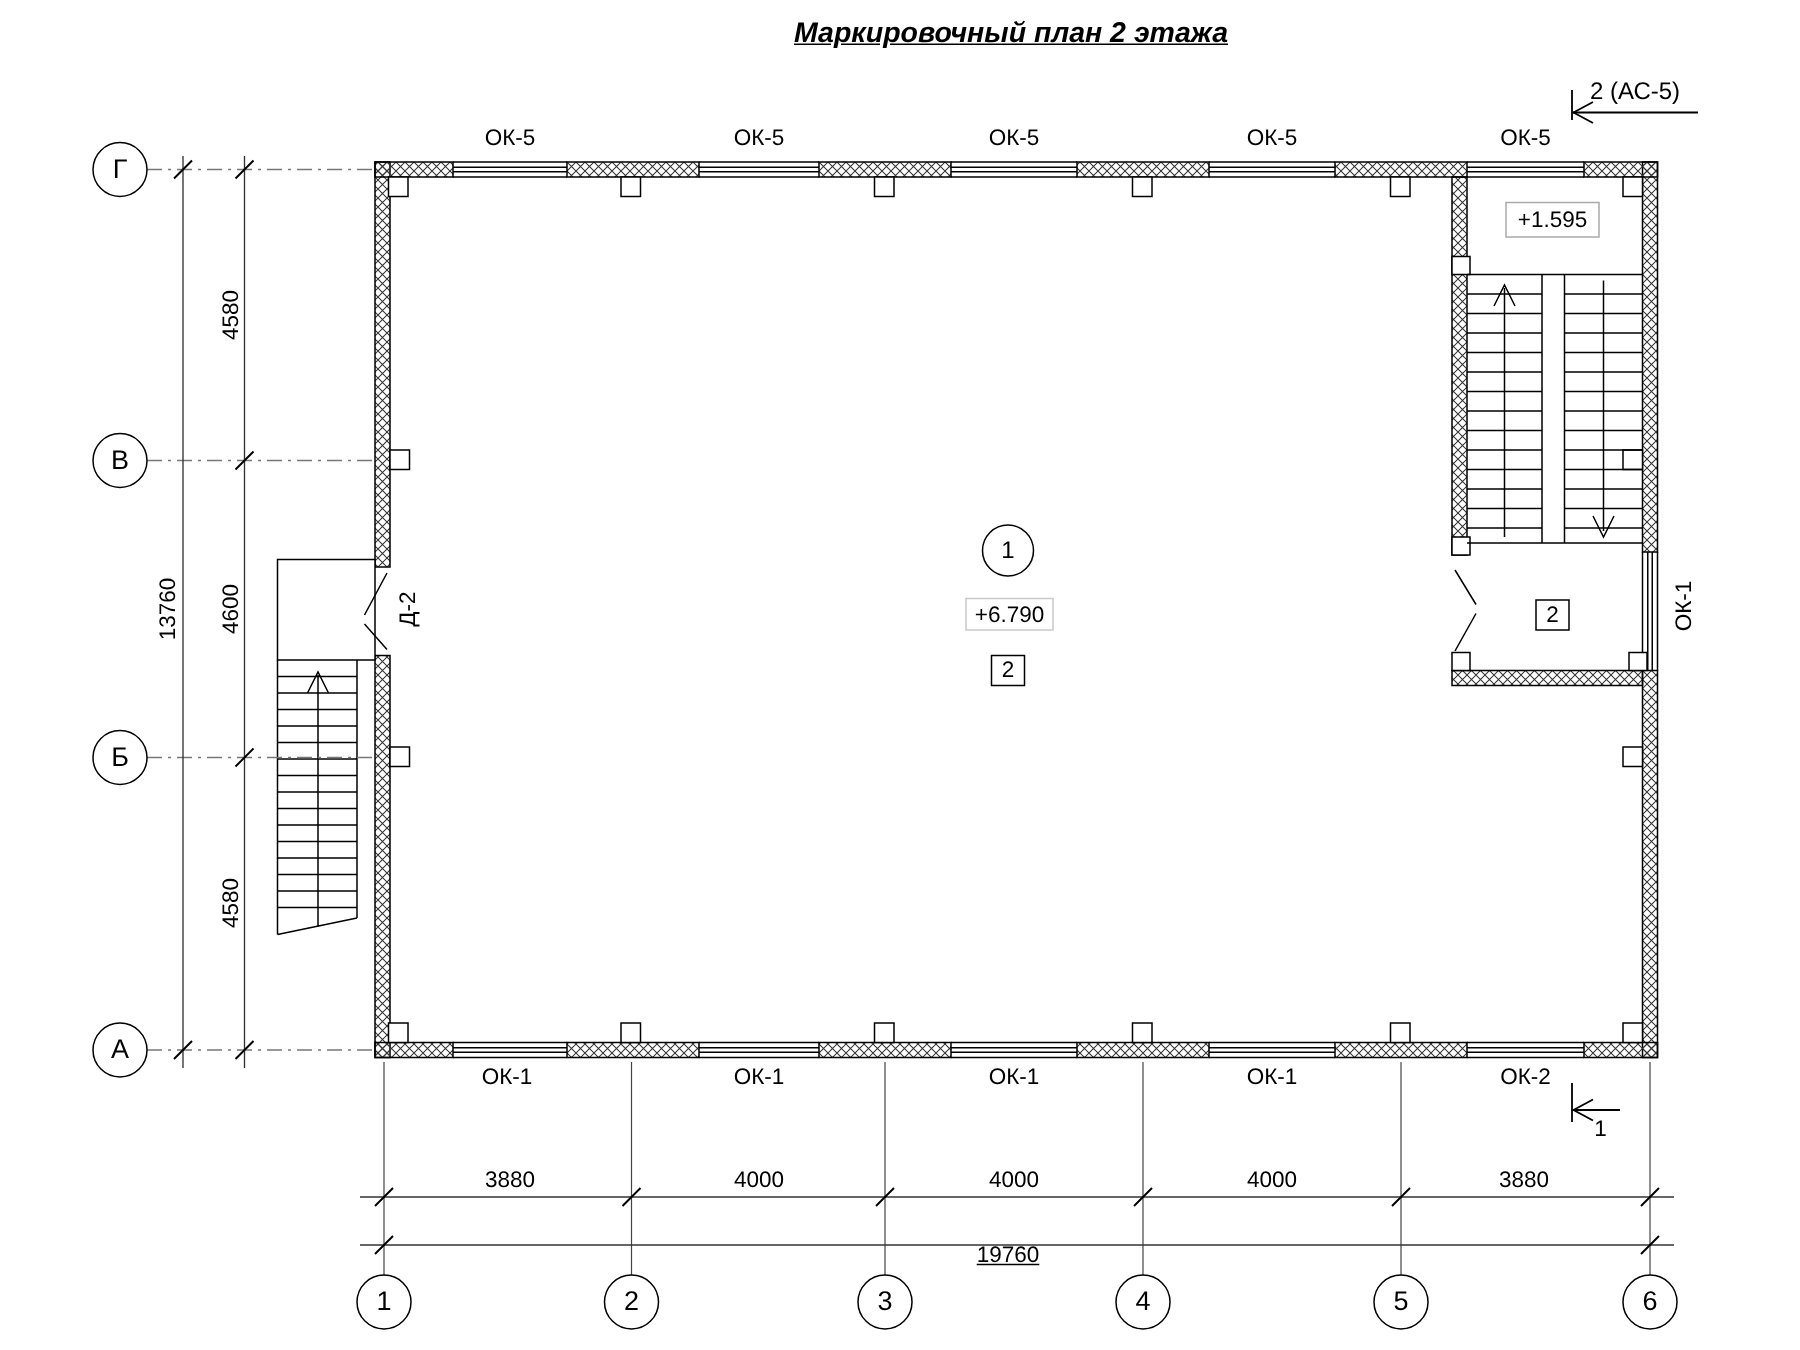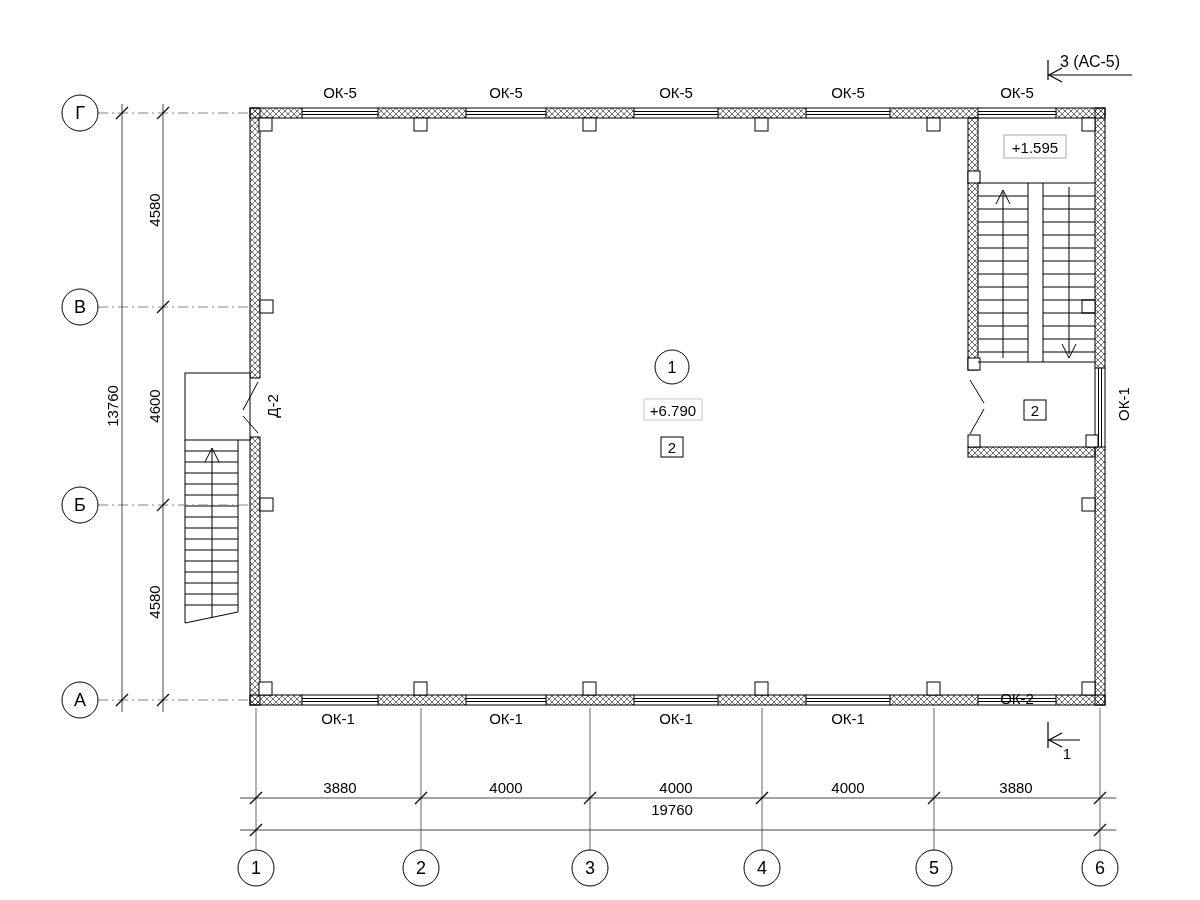--- a/index.html
+++ b/index.html
@@ -212,50 +212,51 @@
       <path d="M1048,60 V80 M1048,75 H1132"></path>
       <path d="M1062,68 L1049,75 L1062,82"></path>
     </g>
     <g>
       <path d="M1048,722 V748 M1048,740 H1080"></path>
       <path d="M1062,733 L1049,740 L1062,747"></path>
     </g>
   </g>
 </svg>
 
-
-<div class="lbl f16" style="left:1090px;top:62px;">3 (АС-5)</div>
+<div id="title">Маркировочный план 2 этажа</div>
+
+<div class="lbl f16" style="left:1090px;top:62px;">2 (АС-5)</div>
 <div class="lbl f15" style="left:1067px;top:753px;">1</div>
 
 <div class="lbl f15" style="left:340px;top:92px;">ОК-5</div>
 <div class="lbl f15" style="left:506px;top:92px;">ОК-5</div>
 <div class="lbl f15" style="left:676px;top:92px;">ОК-5</div>
 <div class="lbl f15" style="left:848px;top:92px;">ОК-5</div>
 <div class="lbl f15" style="left:1017px;top:92px;">ОК-5</div>
 
 <div class="lbl f15" style="left:338px;top:718px;">ОК-1</div>
 <div class="lbl f15" style="left:506px;top:718px;">ОК-1</div>
 <div class="lbl f15" style="left:676px;top:718px;">ОК-1</div>
 <div class="lbl f15" style="left:848px;top:718px;">ОК-1</div>
-<div class="lbl f15" style="left:1017px;top:698px;">ОК-2</div>
+<div class="lbl f15" style="left:1017px;top:718px;">ОК-2</div>
 
 <div class="lbl rot f15" style="left:1123px;top:404px;">ОК-1</div>
 <div class="lbl rot f15" style="left:272px;top:406px;">Д-2</div>
 
 <div class="lbl rot f15" style="left:154px;top:210px;">4580</div>
 <div class="lbl rot f15" style="left:154px;top:406px;">4600</div>
 <div class="lbl rot f15" style="left:154px;top:602px;">4580</div>
 <div class="lbl rot f15" style="left:112px;top:406px;">13760</div>
 
 <div class="lbl f15" style="left:340px;top:787px;">3880</div>
 <div class="lbl f15" style="left:506px;top:787px;">4000</div>
 <div class="lbl f15" style="left:676px;top:787px;">4000</div>
 <div class="lbl f15" style="left:848px;top:787px;">4000</div>
 <div class="lbl f15" style="left:1016px;top:787px;">3880</div>
-<div class="lbl f15" style="left:672px;top:809px;">19760</div>
+<div class="lbl f15" style="left:672px;top:837px;text-decoration:underline;">19760</div>
 
 <div class="lbl f18" style="left:80px;top:113px;">Г</div>
 <div class="lbl f18" style="left:80px;top:307px;">В</div>
 <div class="lbl f18" style="left:80px;top:505px;">Б</div>
 <div class="lbl f18" style="left:80px;top:700px;">А</div>
 
 <div class="lbl f18" style="left:256px;top:868px;">1</div>
 <div class="lbl f18" style="left:421px;top:868px;">2</div>
 <div class="lbl f18" style="left:590px;top:868px;">3</div>
 <div class="lbl f18" style="left:762px;top:868px;">4</div>

